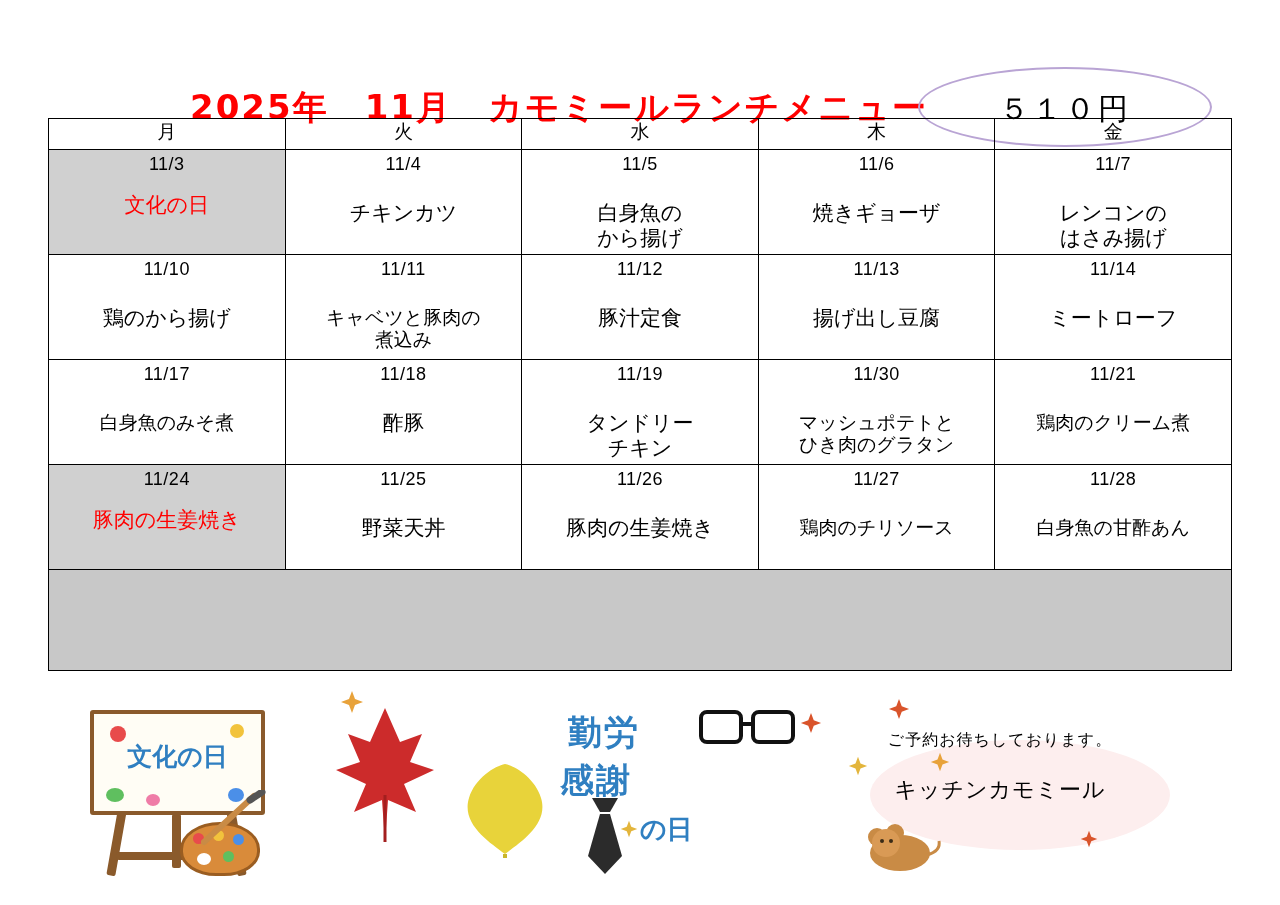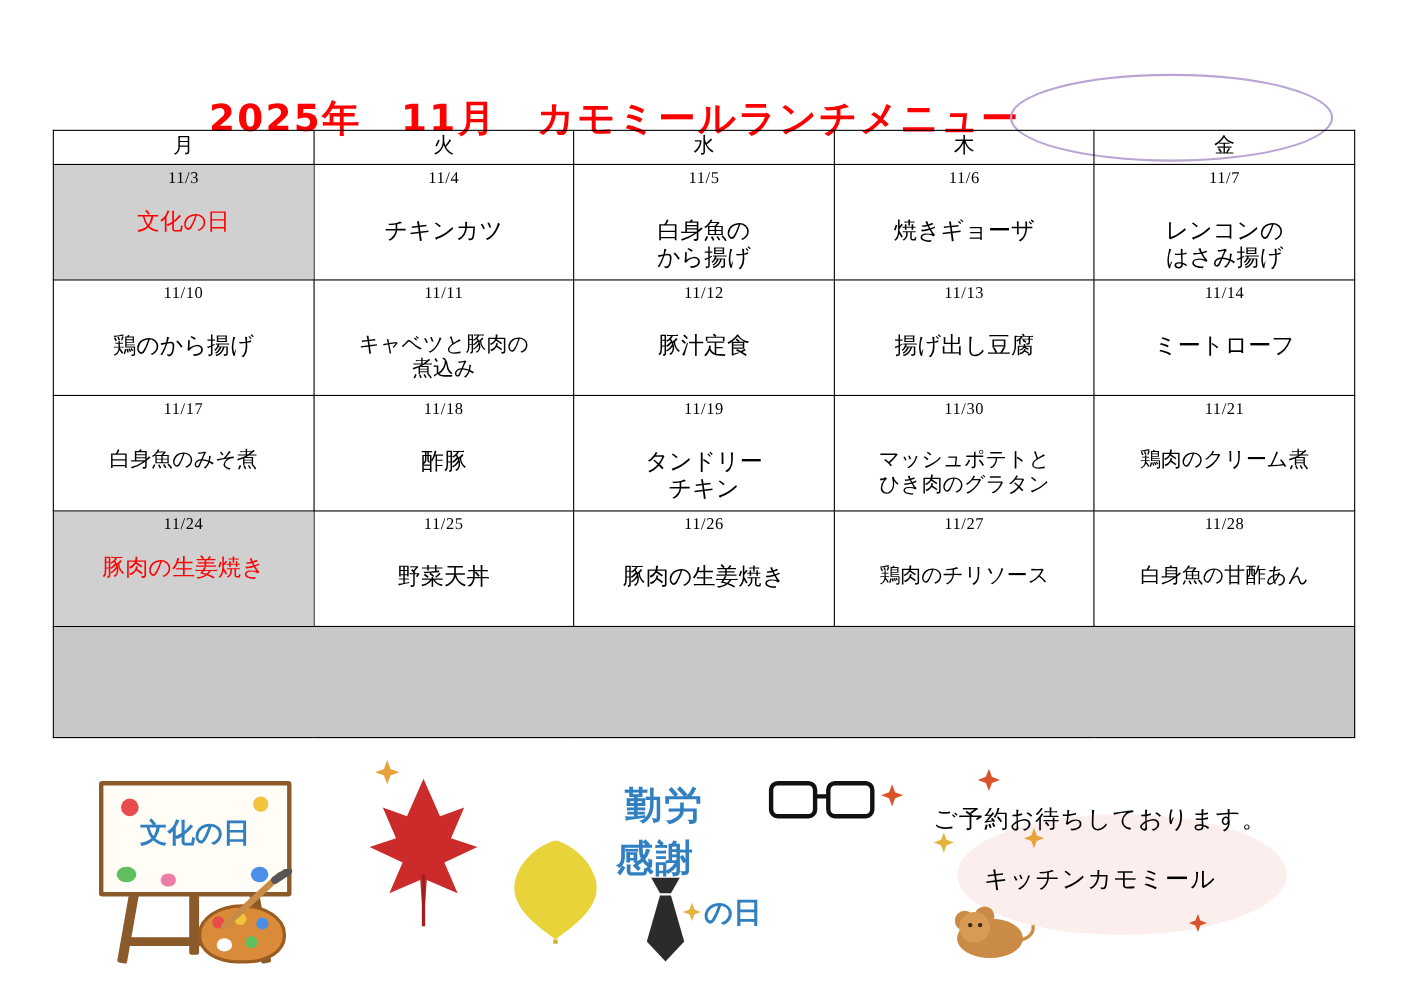--- a/index.html
+++ b/index.html
@@ -81,24 +81,24 @@
   }
   td.day-cell {
     height: 104px;
     position: relative;
   }
   td.holiday {
     background: #d0d0d0;
   }
   .date {
     display: block;
-    font-size: 15px;
+    font-size: 18px;
     padding: 4px 0 0 14px;
     text-align: left;
-    font-family: Liberation Serif, serif;
+    font-family: Liberation Sans, sans-serif;
     letter-spacing: 0.5px;
   }
   .date.centered {
     text-align: center;
     padding-left: 0;
   }
   .dish {
     display: block;
     text-align: center;
     font-size: 21px;
@@ -228,21 +228,21 @@
 
   
   .contact {
     position: absolute;
     left: 740px;
     top: 40px;
     width: 520px;
     text-align: center;
   }
   .contact .line1 {
-    font-size: 22px;
+    font-size: 16px;
     letter-spacing: 1px;
     font-family: "DejaVu Sans", sans-serif;
   }
   .contact .line2 {
     font-size: 22px;
     letter-spacing: 1px;
     margin-top: 24px;
     font-family: "DejaVu Sans", sans-serif;
   }
   .contact .phone {
@@ -275,20 +275,21 @@
     height: 60px;
   }
   .confetti { position: absolute; }
 </style>
 </head>
 <body>
 
 <div class="header">
   <div class="title">2025年　11月　カモミールランチメニュー</div>
   <div class="price-oval"></div>
+  <div class="price-text">５１０円</div>
 </div>
 
 <table class="menu">
   <thead>
     <tr>
       <th>月</th>
       <th>火</th>
       <th>水</th>
       <th>木</th>
       <th>金</th>

